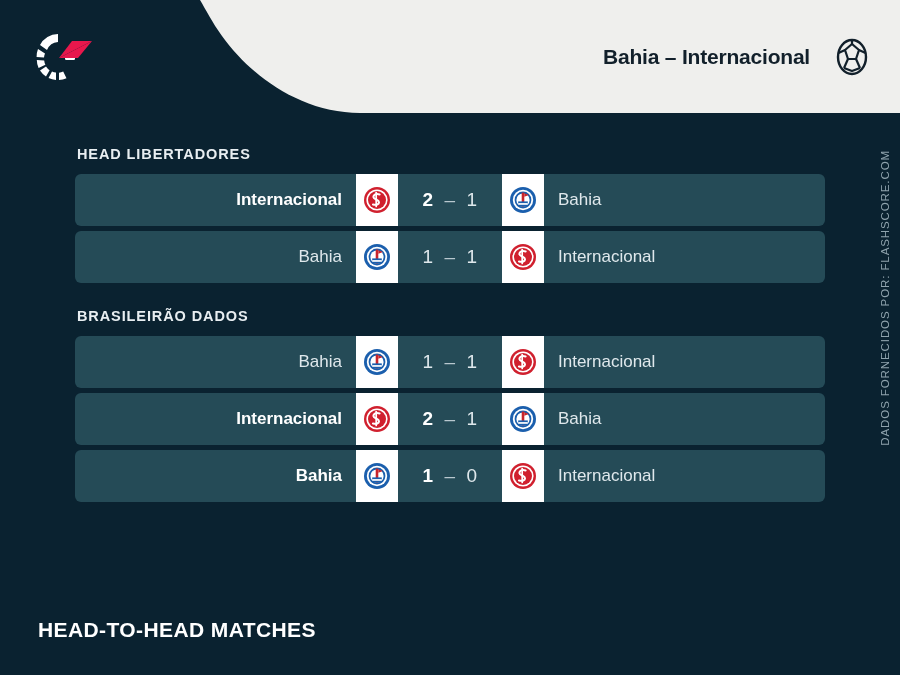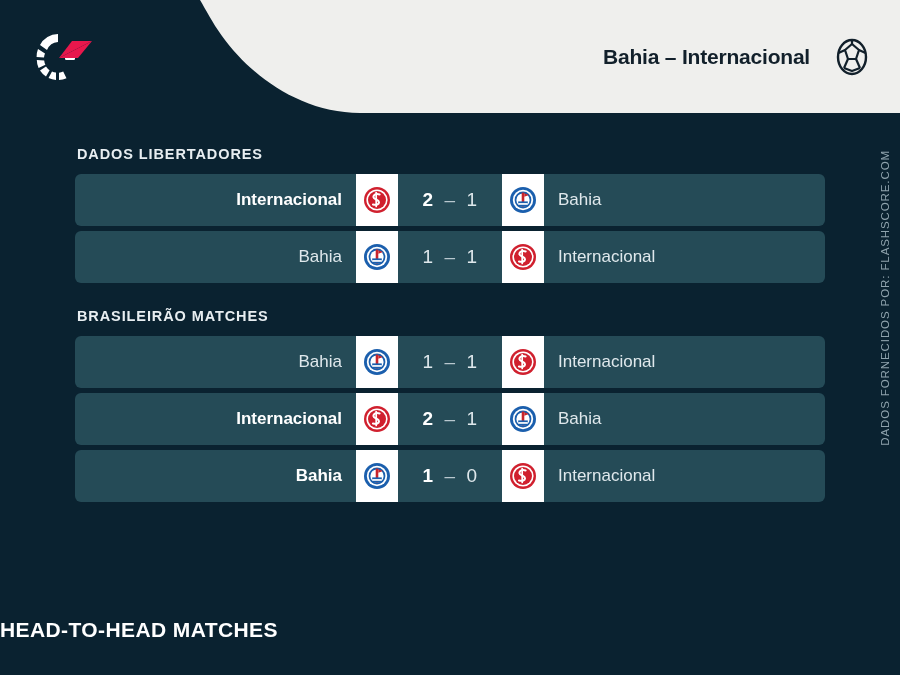--- a/index.html
+++ b/index.html
@@ -131,20 +131,21 @@
 
   
   .footer {
     position: absolute;
     left: 0;
     bottom: 0;
     width: 900px;
     height: 90px;
     display: flex;
     align-items: center;
+    padding-left: 38px;
   }
 
   .footer-title {
     color: #ffffff;
     font-size: 21px;
     font-weight: bold;
     letter-spacing: 0.4px;
   }
 
   
@@ -203,21 +204,21 @@
       <path d="M27 13 L33.5 16" fill="none" stroke="#12202b" stroke-width="2.2"></path>
       <path d="M16 22 L12 31" fill="none" stroke="#12202b" stroke-width="2.2"></path>
       <path d="M24 22 L28 31" fill="none" stroke="#12202b" stroke-width="2.2"></path>
       <path d="M20 7 L20 3.2" fill="none" stroke="#12202b" stroke-width="2.2"></path>
       <path d="M12 31 L20 34 L28 31" fill="none" stroke="#12202b" stroke-width="2.2" stroke-linejoin="round"></path>
     </svg>
   </div>
 </div>
 
 <div class="content" id="sections-root">
-    <div class="section-title first">DADOS LIBERTADORES</div>
+    <div class="section-title first">HEAD LIBERTADORES</div>
     <div class="match-row">
       <div class="team home win">Internacional</div>
       <div class="crest">
         <svg viewBox="0 0 28 28" aria-hidden="true">
           <circle cx="14" cy="14" r="13" fill="#d0202e"></circle>
           <circle cx="14" cy="14" r="10.6" fill="#ffffff"></circle>
           <circle cx="14" cy="14" r="9" fill="#d0202e"></circle>
           <path d="M16.6 8.4 C13 7.3 10.4 8.6 10.4 10.9 C10.4 13.4 16 13.6 16 16.2 C16 18.2 13.4 19.4 10 18.5" fill="none" stroke="#ffffff" stroke-width="2.1" stroke-linecap="round"></path>
           <path d="M13.2 6.6 L13.2 20.4" stroke="#ffffff" stroke-width="1.7" stroke-linecap="round"></path>
         </svg>
@@ -264,21 +265,21 @@
         <svg viewBox="0 0 28 28" aria-hidden="true">
           <circle cx="14" cy="14" r="13" fill="#d0202e"></circle>
           <circle cx="14" cy="14" r="10.6" fill="#ffffff"></circle>
           <circle cx="14" cy="14" r="9" fill="#d0202e"></circle>
           <path d="M16.6 8.4 C13 7.3 10.4 8.6 10.4 10.9 C10.4 13.4 16 13.6 16 16.2 C16 18.2 13.4 19.4 10 18.5" fill="none" stroke="#ffffff" stroke-width="2.1" stroke-linecap="round"></path>
           <path d="M13.2 6.6 L13.2 20.4" stroke="#ffffff" stroke-width="1.7" stroke-linecap="round"></path>
         </svg>
       </div>
       <div class="team away">Internacional</div>
     </div>
-    <div class="section-title">BRASILEIRÃO MATCHES</div>
+    <div class="section-title">BRASILEIRÃO DADOS</div>
     <div class="match-row">
       <div class="team home">Bahia</div>
       <div class="crest">
         <svg viewBox="0 0 28 28" aria-hidden="true">
           <circle cx="14" cy="14" r="13" fill="#1b5fad"></circle>
           <circle cx="14" cy="14" r="10.2" fill="#ffffff"></circle>
           <circle cx="14" cy="14" r="8.4" fill="#1b5fad"></circle>
           <circle cx="14" cy="14" r="6.6" fill="#ffffff"></circle>
           <rect x="12.7" y="6.6" width="2.6" height="14" fill="#c8252c"></rect>
           <rect x="9.2" y="15.4" width="9.6" height="5.2" fill="#1b5fad"></rect>

